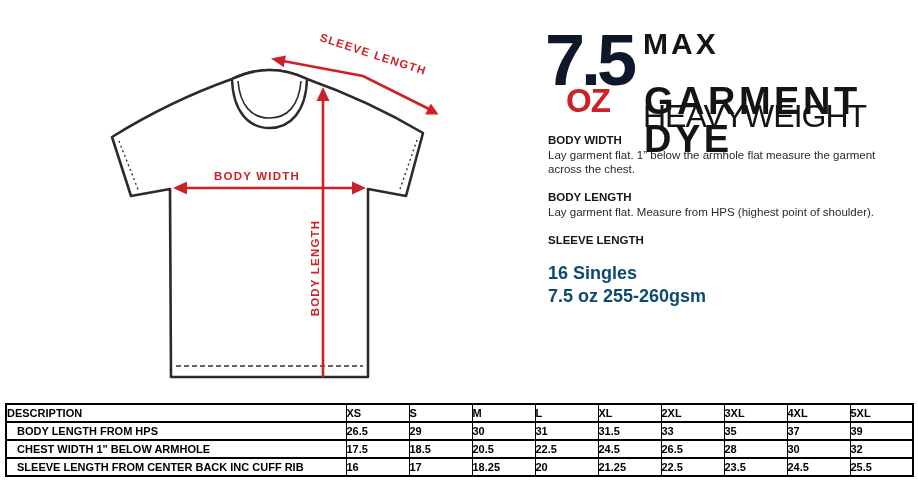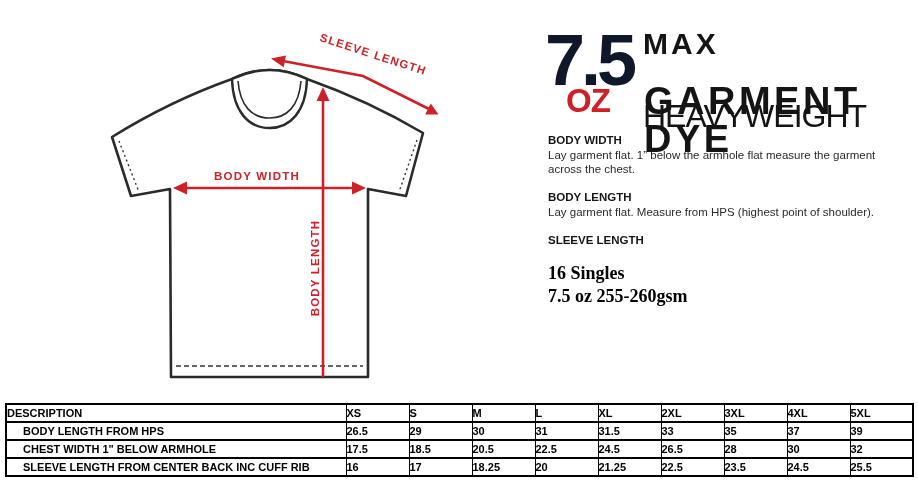--- a/index.html
+++ b/index.html
@@ -19,33 +19,33 @@
     font-size:33px;font-weight:bold;letter-spacing:-1px;line-height:1;color:#CE2127;
   }
   .logo-l1{position:absolute;left:643px;top:29px;font-size:30px;font-weight:bold;letter-spacing:3px;line-height:1;color:#141414;}
   .logo-l2{position:absolute;left:643px;top:55px;font-size:32px;font-weight:normal;letter-spacing:-1px;line-height:1;color:#141414;margin-top:45px;}
   .logo-l3{position:absolute;left:644px;top:82px;font-size:38px;font-weight:bold;letter-spacing:3.5px;line-height:1;color:#141414;}
   
   .info{position:absolute;left:548px;top:134px;width:334px;}
   .info h4{margin:0 0 2px 0;font-size:11.5px;font-weight:bold;color:#161616;}
   .info p{margin:0 0 15px 0;font-size:11.5px;line-height:14px;color:#2a2a2a;}
   .fabric{margin-top:16px;}
-  .fabric div{font-size:18px;font-weight:bold;line-height:23px;color:#000000;font-family:Liberation Serif, serif;}
+  .fabric div{font-size:18px;font-weight:bold;line-height:23px;color:#0c4a6e;}
   
   .chart{position:absolute;left:5px;top:403px;width:907px;}
   table{border-collapse:collapse;table-layout:fixed;width:907px;}
   th,td{
     border-left:1px solid #000;border-right:1px solid #000;
     border-top:2px solid #000;border-bottom:2px solid #000;
     font-size:11px;font-weight:bold;height:14px;padding:1px 0;color:#000;
     white-space:nowrap;overflow:hidden;
   }
   table{border:2px solid #000;}
   th{text-align:left;}
-  td.lbl{text-align:left;padding-left:16px;}
+  td.lbl{text-align:left;padding-left:10px;}
   td.num{text-align:left;padding-right:5px;}
 </style>
 </head>
 <body>
 
 <div class="diagram-wrap">
   <svg width="400" height="388" viewBox="80 8 400 388" xmlns="http://www.w3.org/2000/svg">
 
     <path d="M 232,79 Q 170,101 112,137 L 131,196 L 170,189 L 171,377 L 368,377 L 368,189 L 406,196 L 423,133 Q 369,101 307,79 Q 269.5,61 232,79 Z" fill="#ffffff" stroke="#2B2B2B" stroke-width="2.6" stroke-linejoin="round"></path>
 

